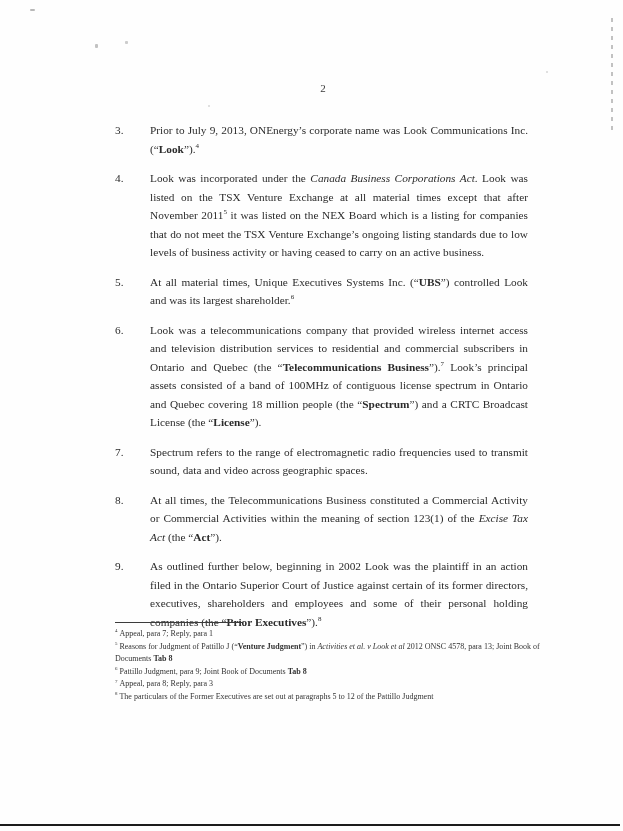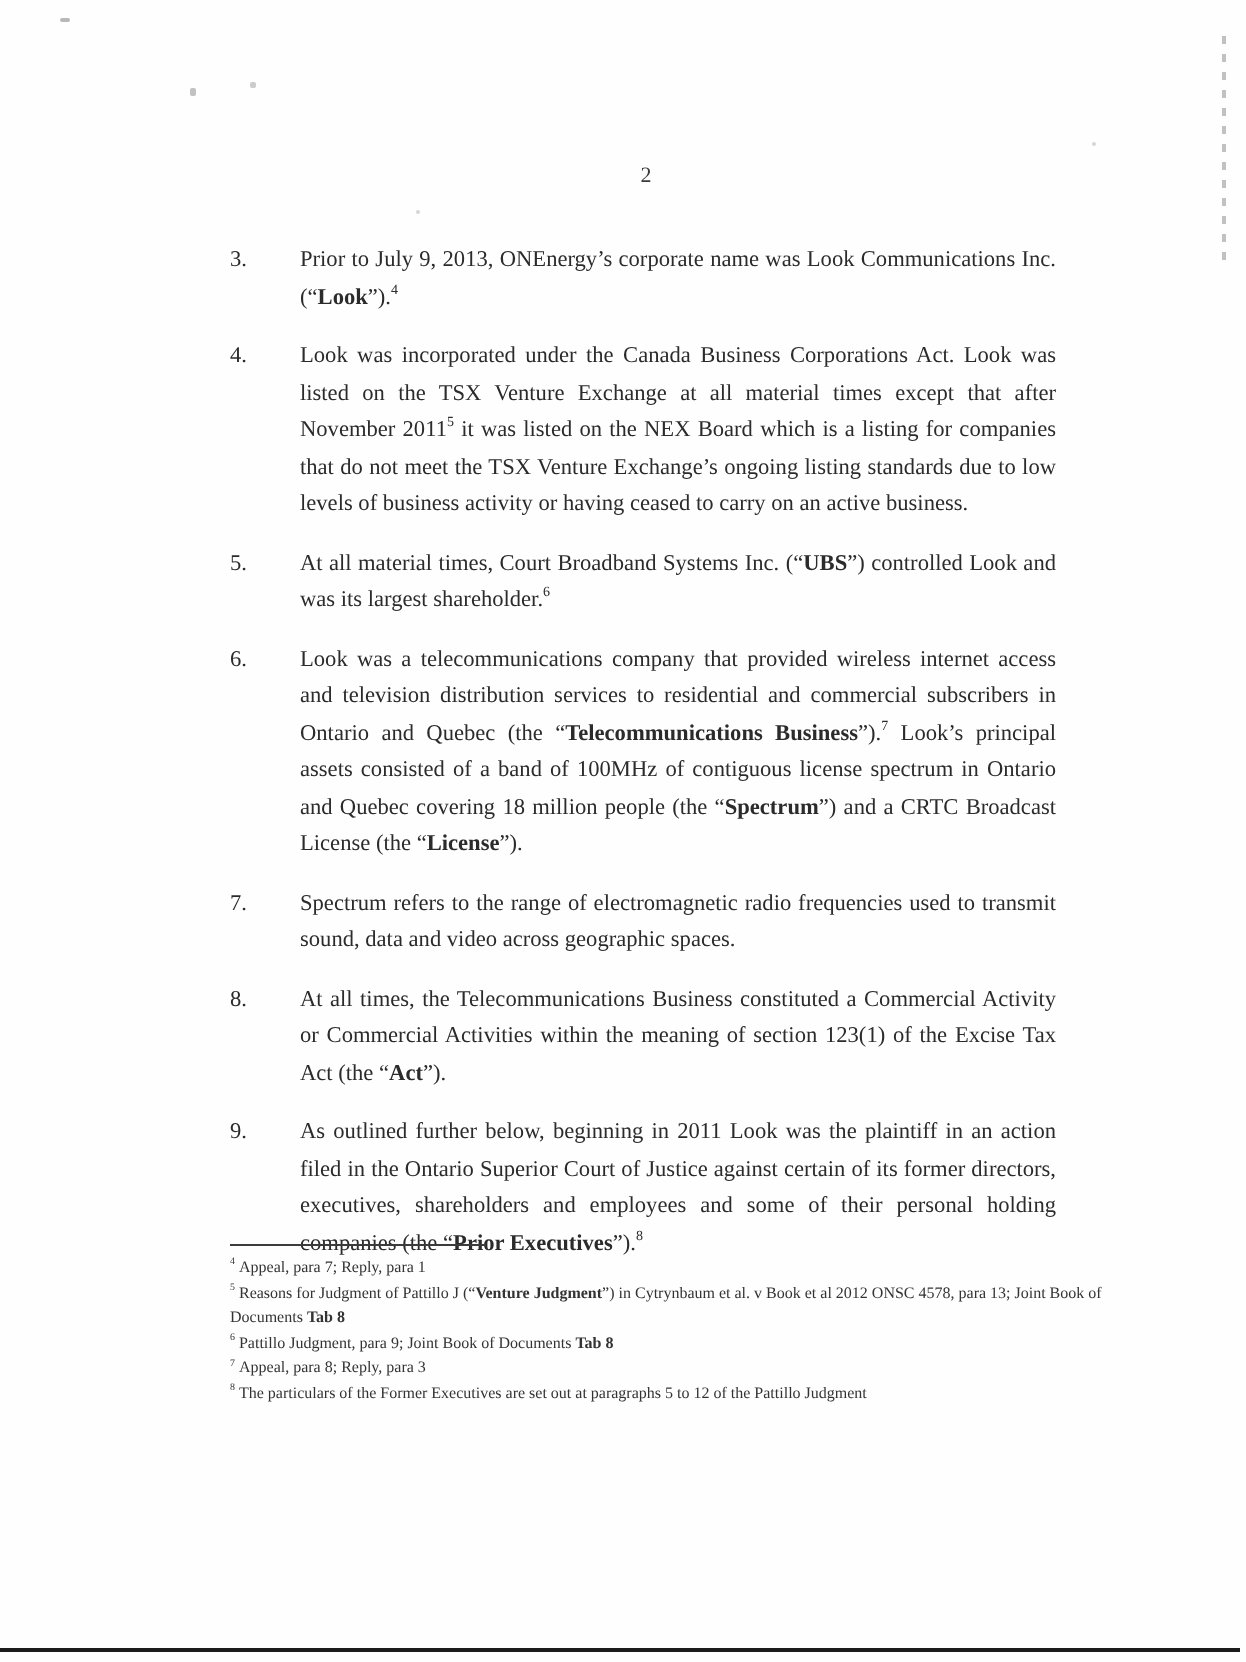--- a/index.html
+++ b/index.html
@@ -43,21 +43,21 @@
   }
   .para-num {
     flex: none;
     width: 35px;
   }
   .para-text {
     flex: 1;
     text-align: justify;
   }
   .b { font-weight: bold; }
-  .i { }
+  .i { font-style: italic; }
   sup {
     font-size: 0.62em;
     line-height: 0;
     vertical-align: super;
   }
   .footnotes {
     position: absolute;
     top: 622px;
     left: 115px;
     right: 55px;
@@ -118,50 +118,50 @@
     <div class="para-text"><span>Prior to July 9, 2013, ONEnergy’s corporate name was Look Communications Inc. (“</span><span class="b">Look</span><span>”).</span><sup>4</sup></div>
   </div>
 
   <div class="para">
     <span class="para-num">4.</span>
     <div class="para-text"><span>Look was incorporated under the </span><span class="i">Canada Business Corporations Act</span><span>. Look was listed on the TSX Venture Exchange at all material times except that after November 2011</span><sup>5</sup><span> it was listed on the NEX Board which is a listing for companies that do not meet the TSX Venture Exchange’s ongoing listing standards due to low levels of business activity or having ceased to carry on an active business.</span></div>
   </div>
 
   <div class="para">
     <span class="para-num">5.</span>
-    <div class="para-text"><span>At all material times, Court Broadband Systems Inc. (“</span><span class="b">UBS</span><span>”) controlled Look and was its largest shareholder.</span><sup>6</sup></div>
+    <div class="para-text"><span>At all material times, Unique Executives Systems Inc. (“</span><span class="b">UBS</span><span>”) controlled Look and was its largest shareholder.</span><sup>6</sup></div>
   </div>
 
   <div class="para">
     <span class="para-num">6.</span>
     <div class="para-text"><span>Look was a telecommunications company that provided wireless internet access and television distribution services to residential and commercial subscribers in Ontario and Quebec (the “</span><span class="b">Telecommunications Business</span><span>”).</span><sup>7</sup><span> Look’s principal assets consisted of a band of 100MHz of contiguous license spectrum in Ontario and Quebec covering 18 million people (the “</span><span class="b">Spectrum</span><span>”) and a CRTC Broadcast License (the “</span><span class="b">License</span><span>”).</span></div>
   </div>
 
   <div class="para">
     <span class="para-num">7.</span>
     <div class="para-text"><span>Spectrum refers to the range of electromagnetic radio frequencies used to transmit sound, data and video across geographic spaces.</span></div>
   </div>
 
   <div class="para">
     <span class="para-num">8.</span>
     <div class="para-text"><span>At all times, the Telecommunications Business constituted a Commercial Activity or Commercial Activities within the meaning of section 123(1) of the </span><span class="i">Excise Tax Act</span><span> (the “</span><span class="b">Act</span><span>”).</span></div>
   </div>
 
   <div class="para">
     <span class="para-num">9.</span>
-    <div class="para-text"><span>As outlined further below, beginning in 2011 Look was the plaintiff in an action filed in the Ontario Superior Court of Justice against certain of its former directors, executives, shareholders and employees and some of their personal holding companies (the “</span><span class="b">Prior Executives</span><span>”).</span><sup>8</sup></div>
+    <div class="para-text"><span>As outlined further below, beginning in 2002 Look was the plaintiff in an action filed in the Ontario Superior Court of Justice against certain of its former directors, executives, shareholders and employees and some of their personal holding companies (the “</span><span class="b">Prior Executives</span><span>”).</span><sup>8</sup></div>
   </div>
 </div>
 
   <div class="footnotes">
     <div class="footnote-rule"></div>
     <div>
   <div class="footnote"><sup>4</sup><span class="fn-body"><span>Appeal, para 7; Reply, para 1</span></span></div>
 
-  <div class="footnote"><sup>5</sup><span class="fn-body"><span>Reasons for Judgment of Pattillo J (“</span><span class="b">Venture Judgment</span><span>”) in </span><span class="i">Cytrynbaum et al. v Book et al</span><span> 2012 ONSC 4578, para 13; Joint Book of Documents </span><span class="b">Tab 8</span></span></div>
+  <div class="footnote"><sup>5</sup><span class="fn-body"><span>Reasons for Judgment of Pattillo J (“</span><span class="b">Venture Judgment</span><span>”) in </span><span class="i">Activities et al. v Look et al</span><span> 2012 ONSC 4578, para 13; Joint Book of Documents </span><span class="b">Tab 8</span></span></div>
 
   <div class="footnote"><sup>6</sup><span class="fn-body"><span>Pattillo Judgment, para 9; Joint Book of Documents </span><span class="b">Tab 8</span></span></div>
 
   <div class="footnote"><sup>7</sup><span class="fn-body"><span>Appeal, para 8; Reply, para 3</span></span></div>
 
   <div class="footnote"><sup>8</sup><span class="fn-body"><span>The particulars of the Former Executives are set out at paragraphs 5 to 12 of the Pattillo Judgment</span></span></div>
 </div>
   </div>
 
   <div class="bottom-edge-line"></div>

